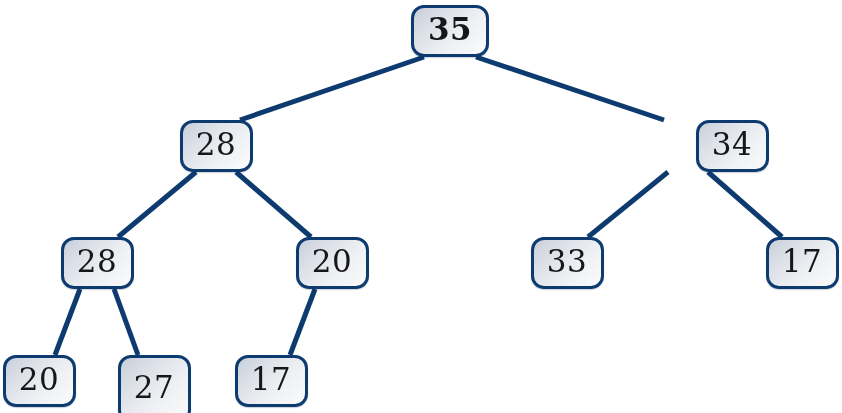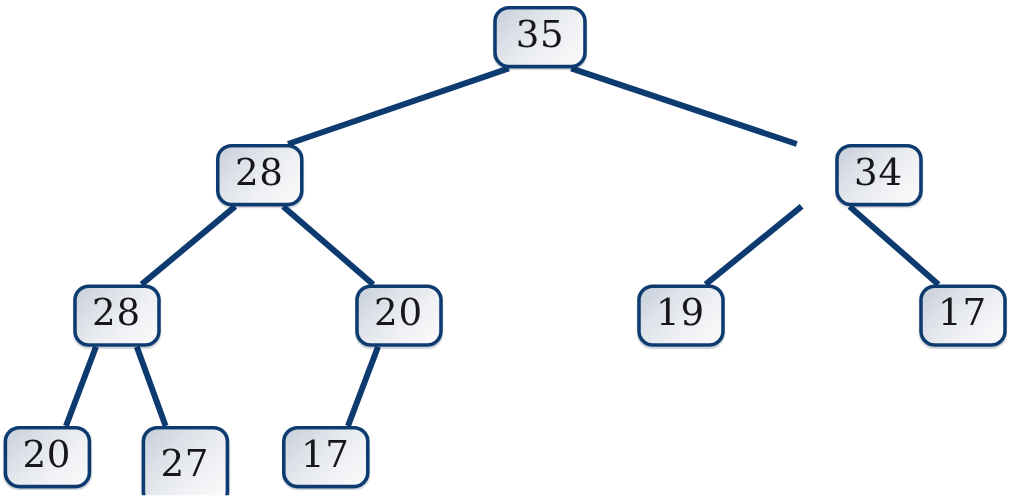--- a/index.html
+++ b/index.html
@@ -63,37 +63,37 @@
       <line x1="196" y1="172" x2="118" y2="237" stroke="#0d3b70" stroke-width="5" stroke-linecap="butt"></line>
       <line x1="236" y1="172" x2="311" y2="237" stroke="#0d3b70" stroke-width="5" stroke-linecap="butt"></line>
       <line x1="668" y1="172" x2="588" y2="237" stroke="#0d3b70" stroke-width="5" stroke-linecap="butt"></line>
       <line x1="708" y1="172" x2="782" y2="237" stroke="#0d3b70" stroke-width="5" stroke-linecap="butt"></line>
       <line x1="80" y1="289" x2="55" y2="355" stroke="#0d3b70" stroke-width="5" stroke-linecap="butt"></line>
       <line x1="114" y1="289" x2="138" y2="355" stroke="#0d3b70" stroke-width="5" stroke-linecap="butt"></line>
       <line x1="315" y1="289" x2="290" y2="355" stroke="#0d3b70" stroke-width="5" stroke-linecap="butt"></line>
     </svg>
 
   <div id="node-layer">
-      <div class="tree-node" style="width: 78px; height: 52px; left: 411px; top: 5px;">
+      <div class="tree-node" style="width: 78px; height: 52px; left: 411px; top: 5px; font-weight: bold;">
         <span class="node-label">35</span>
       </div>
       <div class="tree-node" style="width: 73px; height: 52px; left: 179.5px; top: 120px;">
         <span class="node-label">28</span>
       </div>
       <div class="tree-node" style="width: 73px; height: 52px; left: 651.5px; top: 120px; margin-left: 44px;">
         <span class="node-label">34</span>
       </div>
       <div class="tree-node" style="width: 73px; height: 52px; left: 60.5px; top: 237px;">
         <span class="node-label">28</span>
       </div>
       <div class="tree-node" style="width: 73px; height: 52px; left: 295.5px; top: 237px;">
         <span class="node-label">20</span>
       </div>
       <div class="tree-node" style="width: 73px; height: 52px; left: 530.5px; top: 237px;">
-        <span class="node-label">19</span>
+        <span class="node-label">33</span>
       </div>
       <div class="tree-node" style="width: 73px; height: 52px; left: 765.5px; top: 237px;">
         <span class="node-label">17</span>
       </div>
       <div class="tree-node" style="width: 73px; height: 52px; left: 2.5px; top: 355px;">
         <span class="node-label">20</span>
       </div>
       <div class="tree-node" style="width: 73px; height: 68px; left: 117.5px; top: 355px;">
         <span class="node-label">27</span>
       </div>

